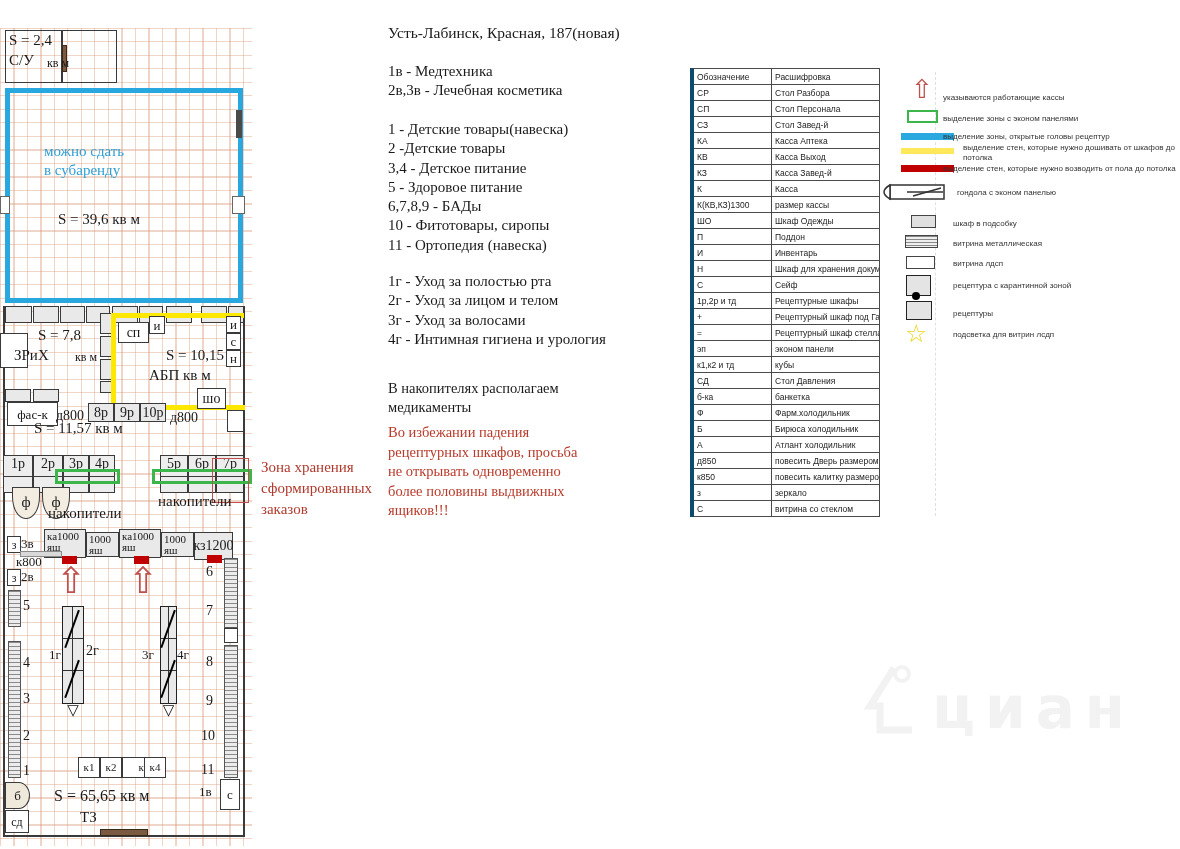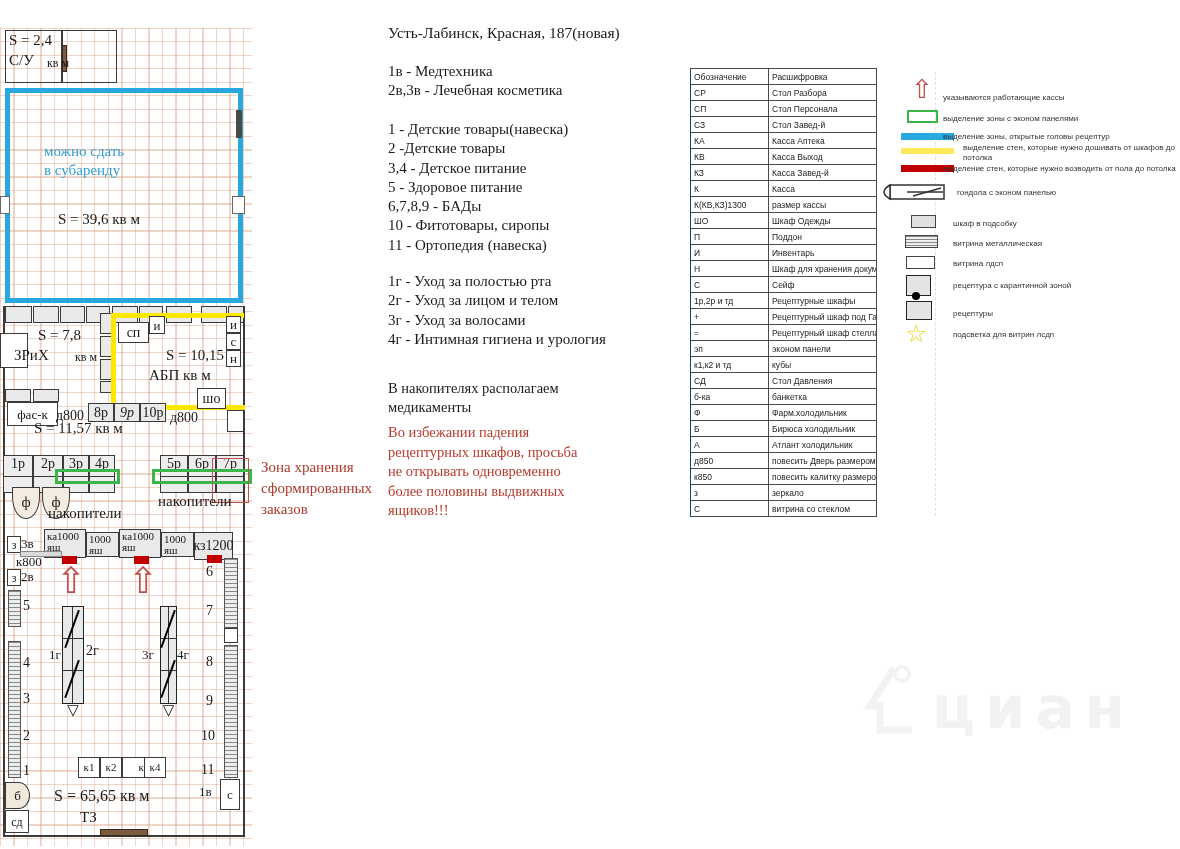--- a/index.html
+++ b/index.html
@@ -53,21 +53,21 @@
   .para{position:absolute;white-space:pre-line;}
   #addr{left:388px;top:24px;font-size:15.5px;}
   #zones-v{left:388px;top:62px;font-size:15px;line-height:19.3px;}
   #zones-num{left:388px;top:120px;font-size:15px;line-height:19.3px;}
   #zones-g{left:388px;top:272px;font-size:15px;line-height:19.3px;}
   #note{left:388px;top:379px;font-size:14.5px;line-height:19px;}
   #warning{left:388px;top:423px;font-size:14.5px;line-height:19.5px;color:#b93a2b;}
   #side-note{left:261px;top:457px;font-size:15px;line-height:21px;color:#b03a2e;}
   
   #merch{position:absolute;left:688px;top:30px;font-size:15.5px;white-space:pre;}
-  #ltable{position:absolute;left:690px;top:68px;border-left:1px solid #0c4a6e;
+  #ltable{position:absolute;left:690px;top:68px;border-left:4px solid #0c4a6e;
       border-top:1px solid #4a4a4a;font-family:"Liberation Sans",sans-serif;font-size:8.5px;
       color:#222;}
   .trow{display:flex;height:16px;}
   .tcell{box-sizing:border-box;border-right:1px solid #4a4a4a;border-bottom:1px solid #4a4a4a;
       padding:3px 0 0 3px;overflow:hidden;white-space:nowrap;}
   .c0{width:78px;} .c1{width:108px;}
   
   .sym{position:absolute;box-sizing:border-box;}
   .stext{position:absolute;font-family:"Liberation Sans",sans-serif;font-size:8px;color:#333;
       line-height:10px;width:240px;}
@@ -128,21 +128,21 @@
       <div class="t-box" style="left: 33px; top: 389px; width: 26px; height: 13px;"></div>
       <div class="t-wbox" style="left: 118px; top: 322px; width: 31px; height: 21px; font-size: 14px;">сп</div>
       <div class="t-wbox" style="left: 149px; top: 316px; width: 16px; height: 18px; font-size: 13px;">и</div>
       <div class="t-wbox" style="left: 226px; top: 316px; width: 15px; height: 17px; font-size: 13px;">и</div>
       <div class="t-wbox" style="left: 226px; top: 333px; width: 15px; height: 17px; font-size: 13px;">с</div>
       <div class="t-wbox" style="left: 226px; top: 350px; width: 15px; height: 17px; font-size: 13px;">н</div>
       <div class="t-wbox" style="left: 197px; top: 388px; width: 29px; height: 21px; font-size: 14px;">шо</div>
       <div class="t-wbox" style="left: 227px; top: 410px; width: 17px; height: 22px;"></div>
       <div class="t-wbox" style="left: 7px; top: 402px; width: 51px; height: 24px; font-size: 13px;">фас-к</div>
       <div class="t-box" style="left: 88px; top: 403px; width: 26px; height: 19px; font-size: 14px;">8р</div>
-      <div class="t-box" style="left: 114px; top: 403px; width: 26px; height: 19px; font-size: 14px; font-style: italic;">9р</div>
+      <div class="t-box" style="left: 114px; top: 403px; width: 26px; height: 19px; font-size: 14px;">9р</div>
       <div class="t-box" style="left: 140px; top: 403px; width: 26px; height: 19px; font-size: 14px;">10р</div>
       <div class="t-rbox" style="left: 3px; top: 455px; width: 30px; height: 38px; font-size: 14px;">1р</div>
       <div class="t-rbox" style="left: 33px; top: 455px; width: 30px; height: 38px; font-size: 14px;">2р</div>
       <div class="t-rbox" style="left: 63px; top: 455px; width: 26px; height: 38px; font-size: 14px;">3р</div>
       <div class="t-rbox" style="left: 89px; top: 455px; width: 26px; height: 38px; font-size: 14px;">4р</div>
       <div class="t-rbox" style="left: 160px; top: 455px; width: 28px; height: 38px; font-size: 14px;">5р</div>
       <div class="t-rbox" style="left: 188px; top: 455px; width: 28px; height: 38px; font-size: 14px;">6р</div>
       <div class="t-rbox" style="left: 216px; top: 455px; width: 28px; height: 38px; font-size: 14px;">7р</div>
       <div class="t-gline" style="left: 55px; top: 469px; width: 65px; height: 15px;"></div>
       <div class="t-gline" style="left: 152px; top: 469px; width: 100px; height: 15px;"></div>

